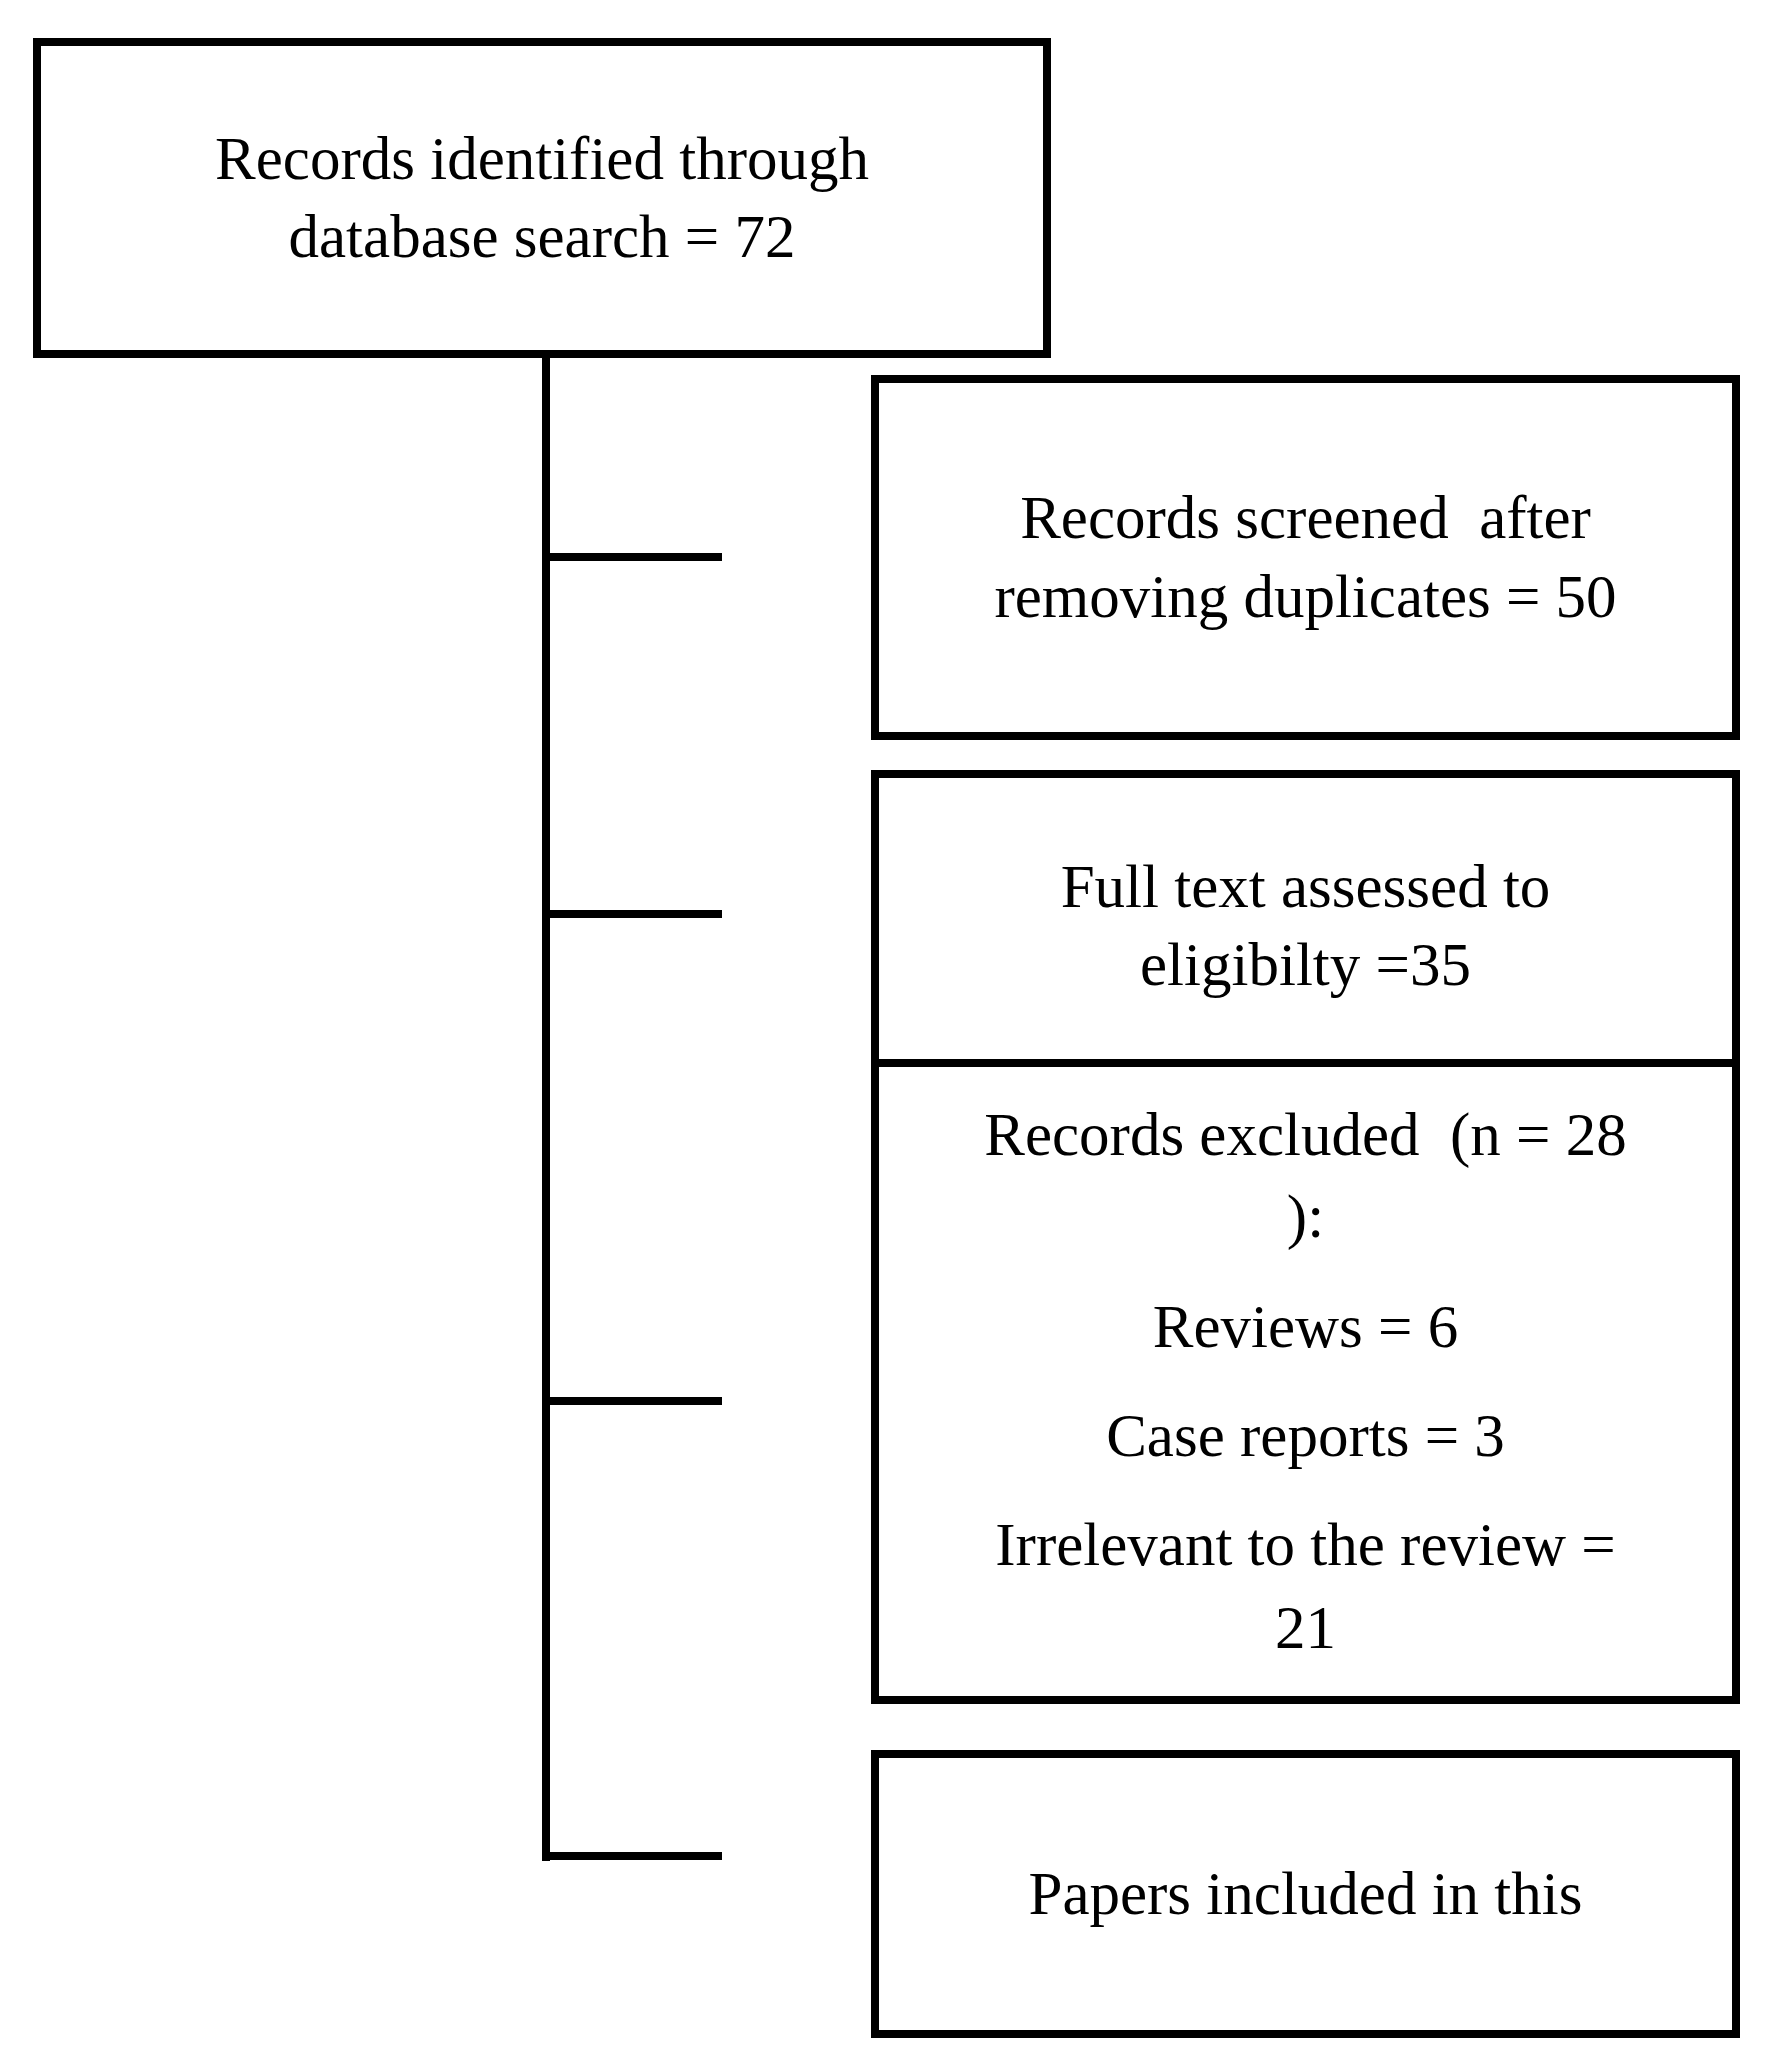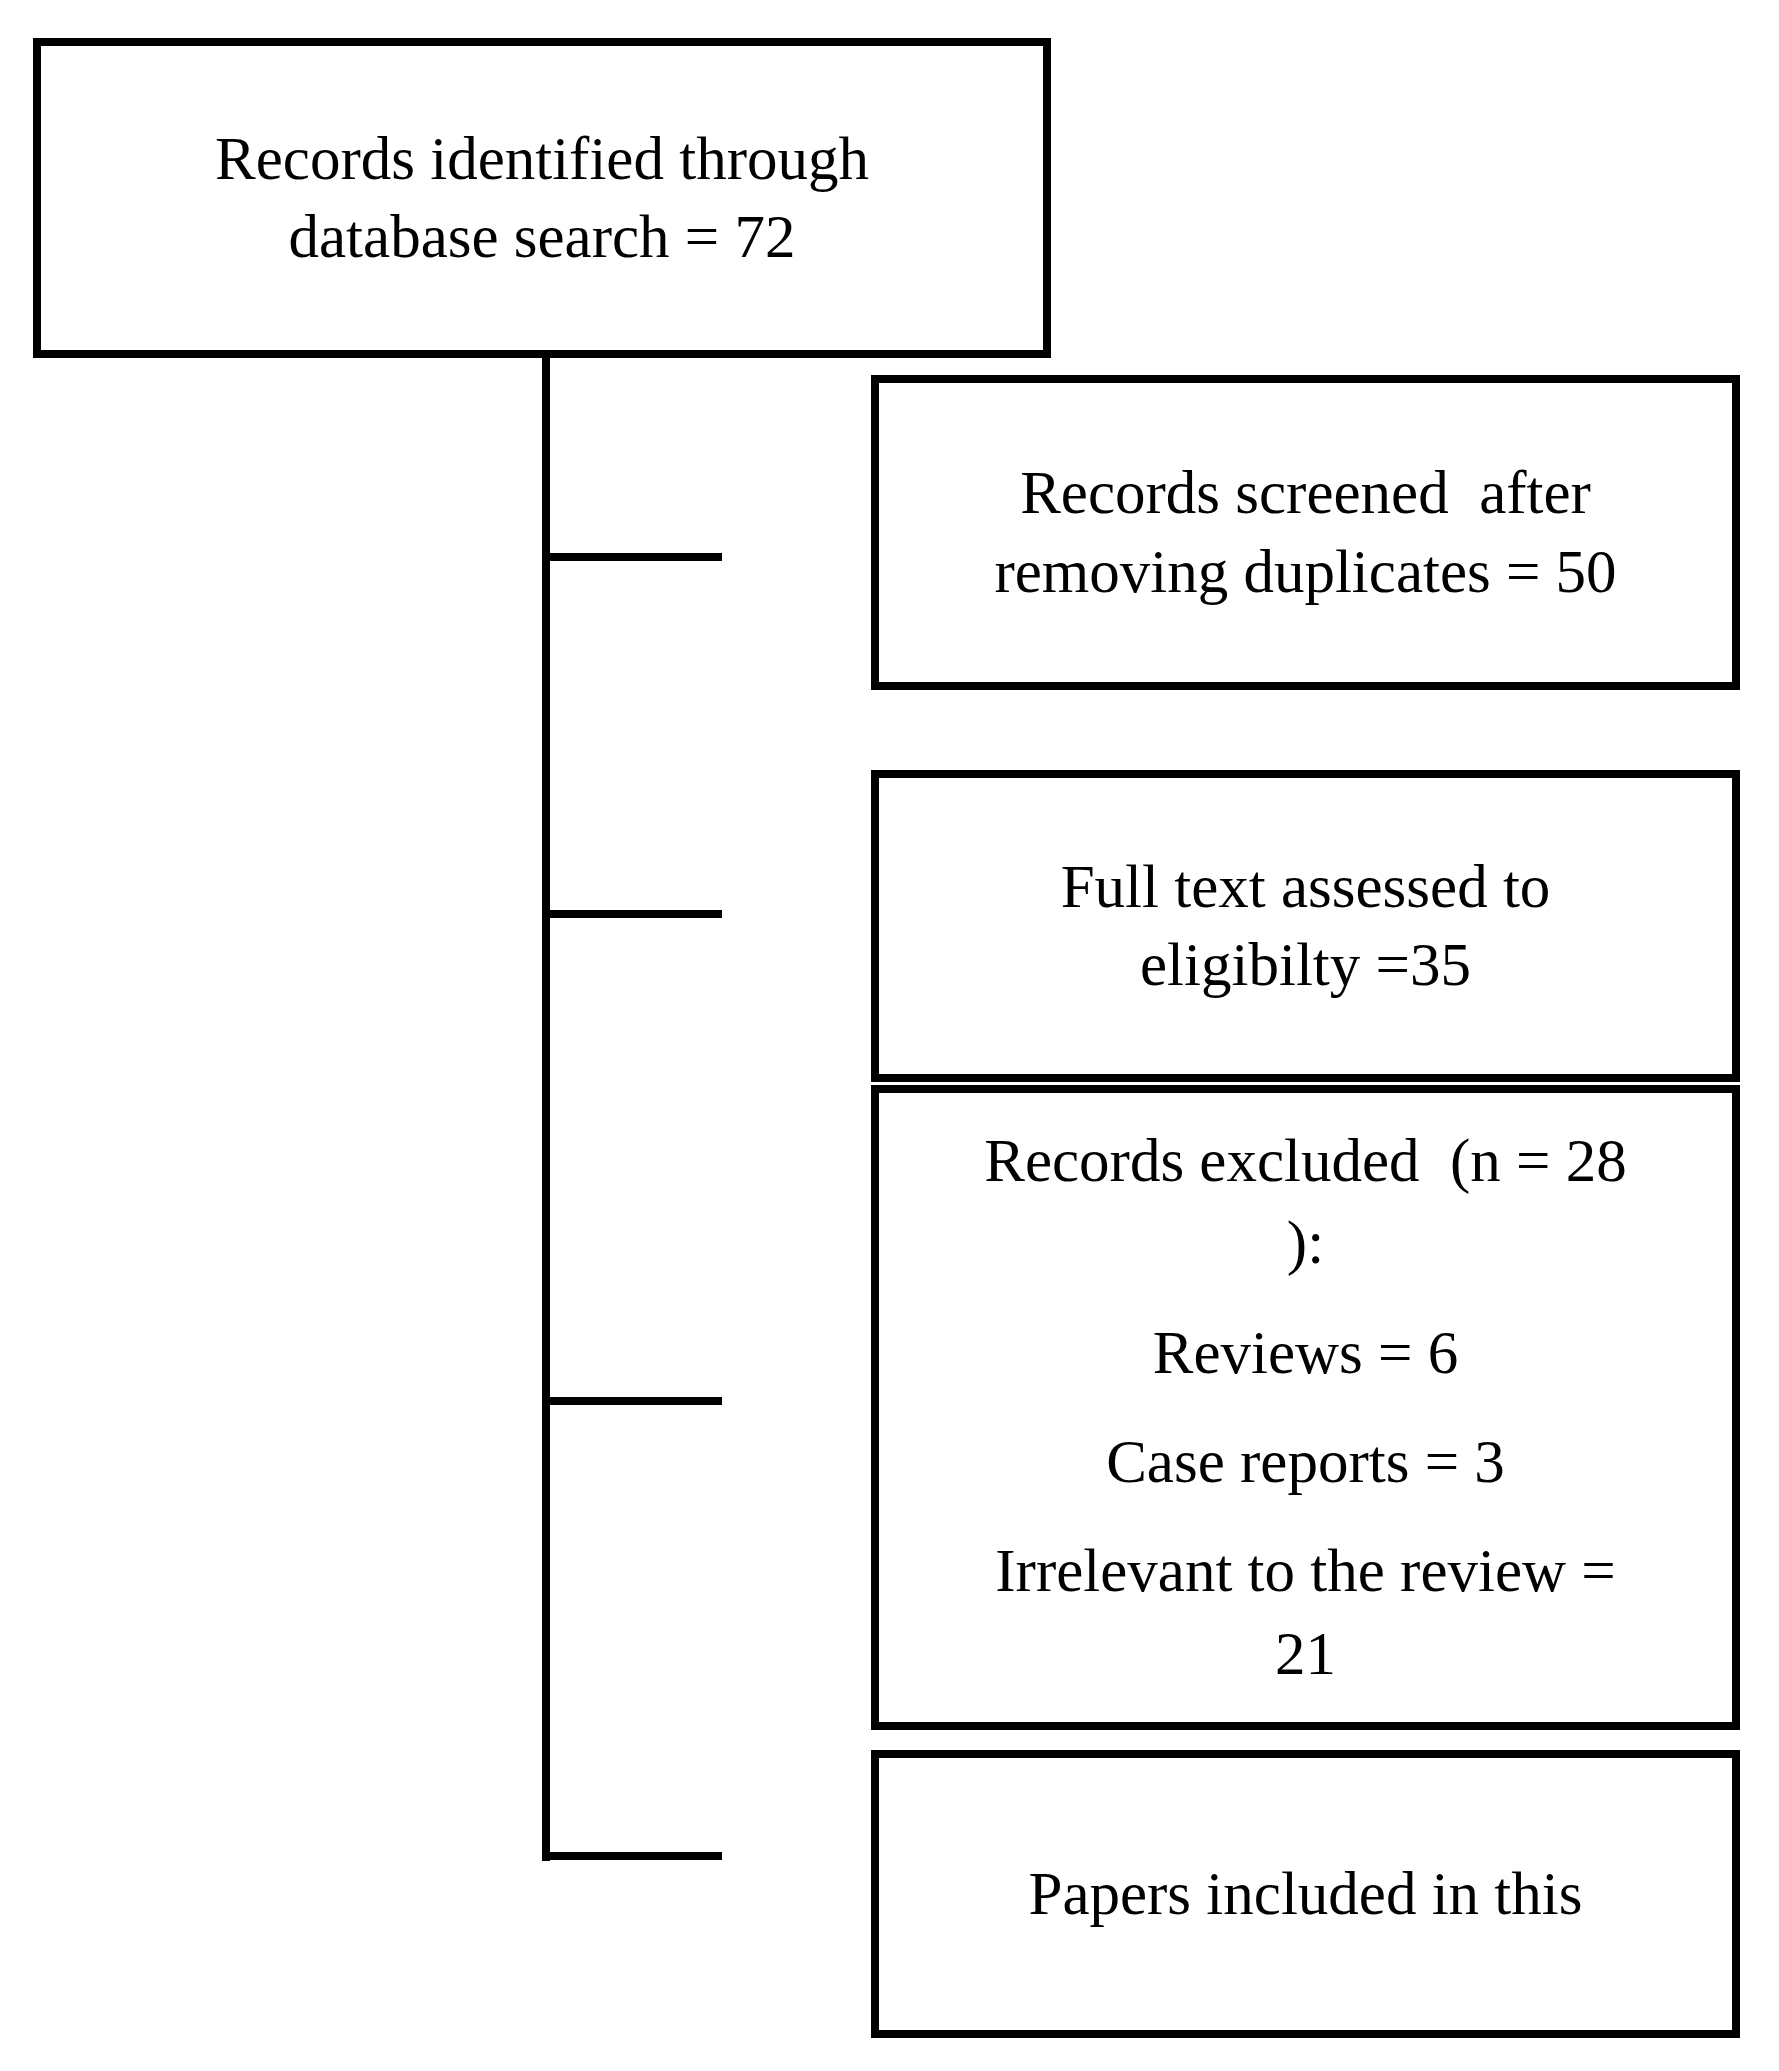--- a/index.html
+++ b/index.html
@@ -32,23 +32,23 @@
     white-space: pre;
   }
   .para-gap {
     margin-top: 27px;
   }
   .connector {
     position: absolute;
     background: #000000;
   }
   #box1 { left: 33px;  top: 38px;   width: 1018px; height: 320px; }
-  #box2 { left: 871px; top: 375px;  width: 869px;  height: 315px; }
+  #box2 { left: 871px; top: 375px;  width: 869px;  height: 365px; }
   #box3 { left: 871px; top: 770px;  width: 869px;  height: 312px; }
-  #box4 { left: 871px; top: 1085px; width: 869px;  height: 645px; line-height: 1.35; }
+  #box4 { left: 871px; top: 1059px; width: 869px;  height: 645px; line-height: 1.35; }
   #box5 { left: 871px; top: 1750px; width: 869px;  height: 288px; font-family: Liberation Serif, serif; }
 
   #vline  { left: 542px; top: 355px;  width: 8px;   height: 1506px; }
   #tick1  { left: 546px; top: 553px;  width: 176px; height: 8px; }
   #tick2  { left: 546px; top: 910px; width: 176px; height: 8px; }
   #tick3  { left: 546px; top: 1397px; width: 176px; height: 8px; }
   #tick4  { left: 546px; top: 1852px; width: 176px; height: 8px; }
 </style>
 </head>
 <body>

